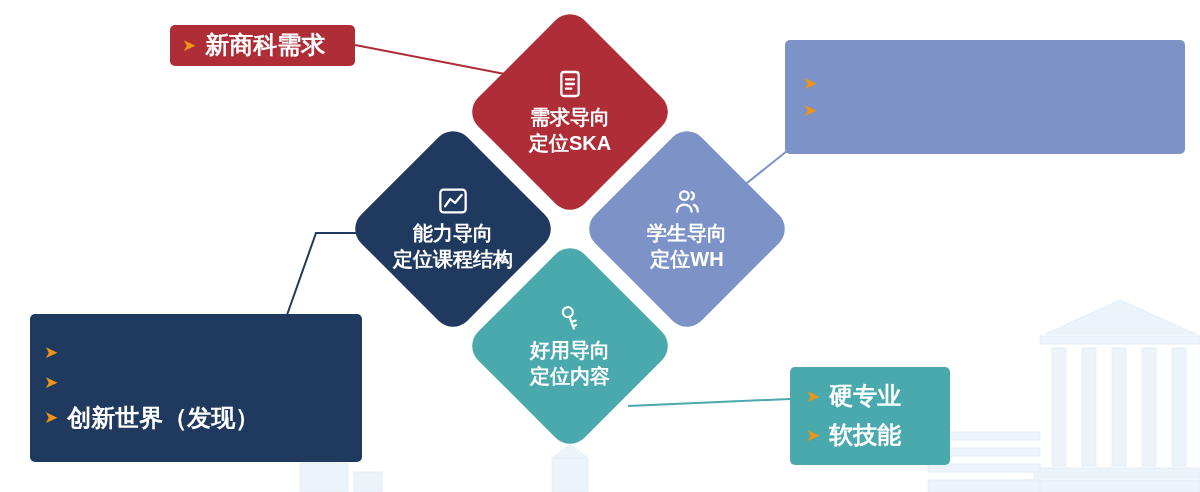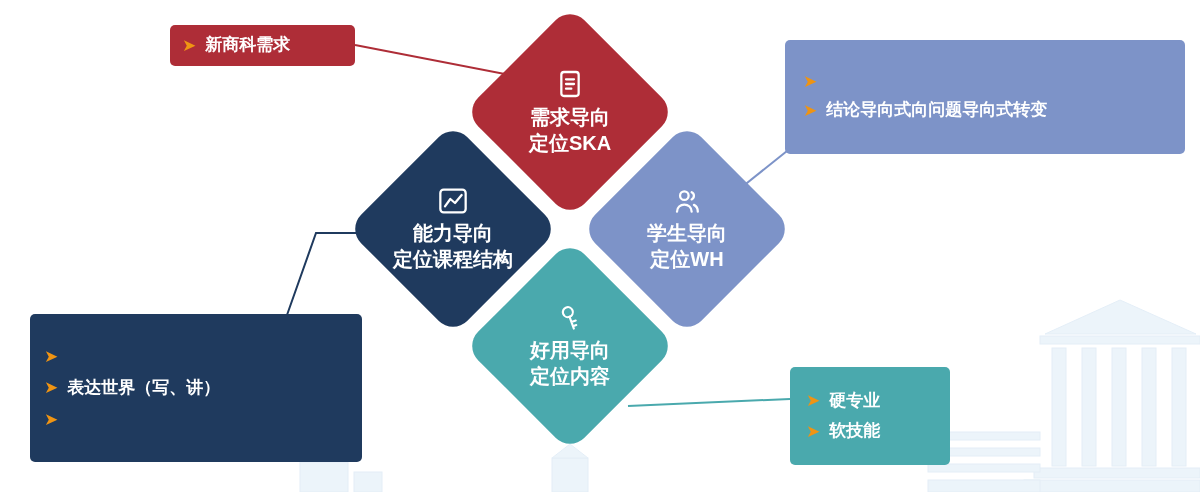--- a/index.html
+++ b/index.html
@@ -30,21 +30,21 @@
   .d-usable {left:495px;top:271px;background:#4aa9ad;}
 
   
   .callout{
     position:absolute;z-index:4;color:#fff;font-weight:700;border-radius:5px;
     display:flex;flex-direction:column;justify-content:center;gap:10px;
     box-sizing:border-box;
   }
   .callout .row{display:flex;align-items:center;gap:9px;}
   .callout .arrow{color:#ef9413;font-size:17px;line-height:1;flex:0 0 auto;}
-  .callout .txt{font-size:17px;line-height:1.2;white-space:nowrap;}
+  .callout .txt{font-size:24px;line-height:1.2;white-space:nowrap;}
 
   .c-demand {left:170px;top:25px;  width:185px;height:41px; background:#ae2d37;padding:0 12px;}
   .c-student{left:785px;top:40px;  width:400px;height:114px;background:#7d93c8;padding:0 18px;}
   .c-ability{left:30px; top:314px; width:332px;height:148px;background:#1f3a5e;padding:0 14px;gap:13px;}
   .c-usable {left:790px;top:367px; width:160px;height:98px; background:#4aa9ad;padding:0 16px;}
 </style>
 </head>
 <body>
 
 <div class="stage">
@@ -137,34 +137,33 @@
       <span class="txt">新商科需求</span>
     </div>
   </div>
 
   <div class="callout c-student">
     <div class="row">
       <span class="arrow">➤</span>
     </div>
     <div class="row">
       <span class="arrow">➤</span>
-      <span class="txt">结论导向式向问题导向式转变</span>
     </div>
   </div>
 
   <div class="callout c-ability">
     <div class="row">
       <span class="arrow">➤</span>
     </div>
     <div class="row">
       <span class="arrow">➤</span>
-      <span class="txt">表达世界（写、讲）</span>
     </div>
     <div class="row">
       <span class="arrow">➤</span>
+      <span class="txt">创新世界（发现）</span>
     </div>
   </div>
 
   <div class="callout c-usable">
     <div class="row">
       <span class="arrow">➤</span>
       <span class="txt">硬专业</span>
     </div>
     <div class="row">
       <span class="arrow">➤</span>

